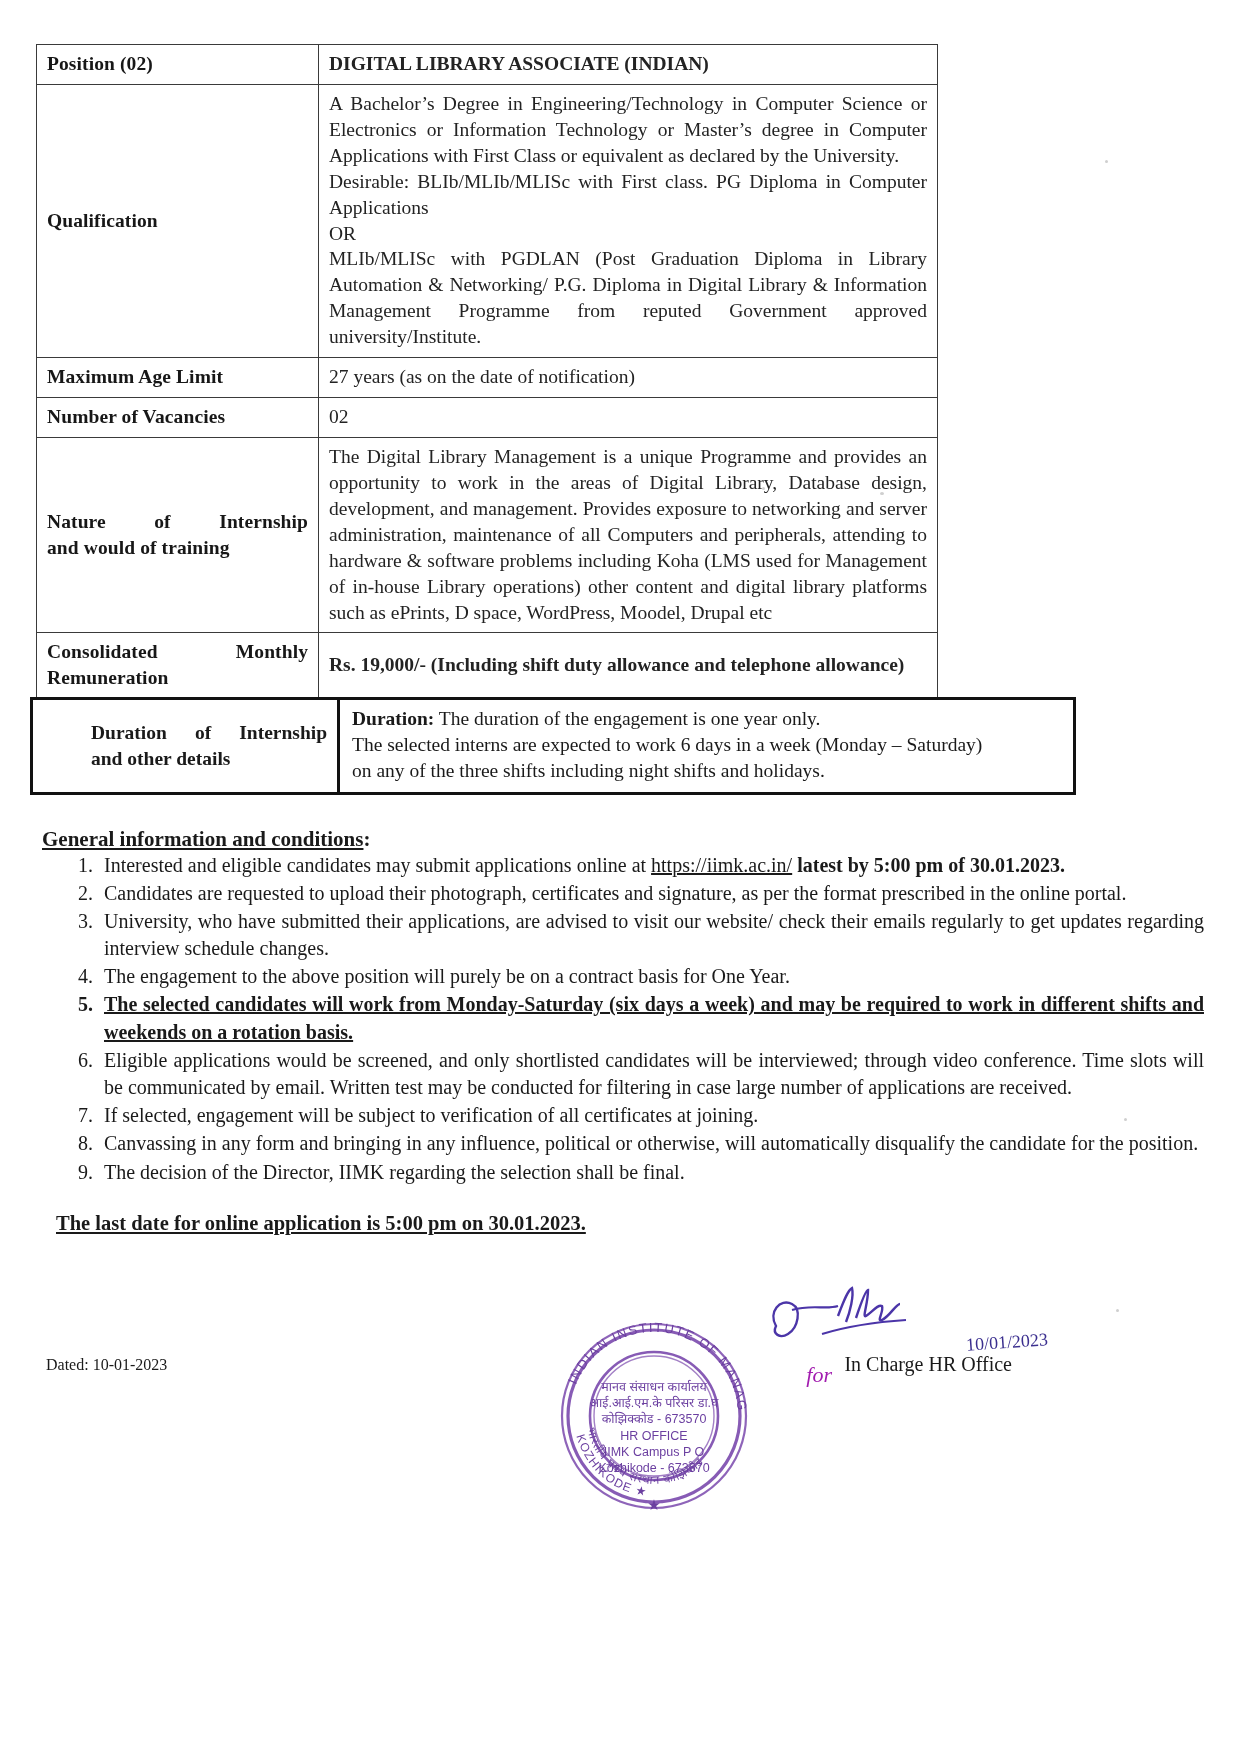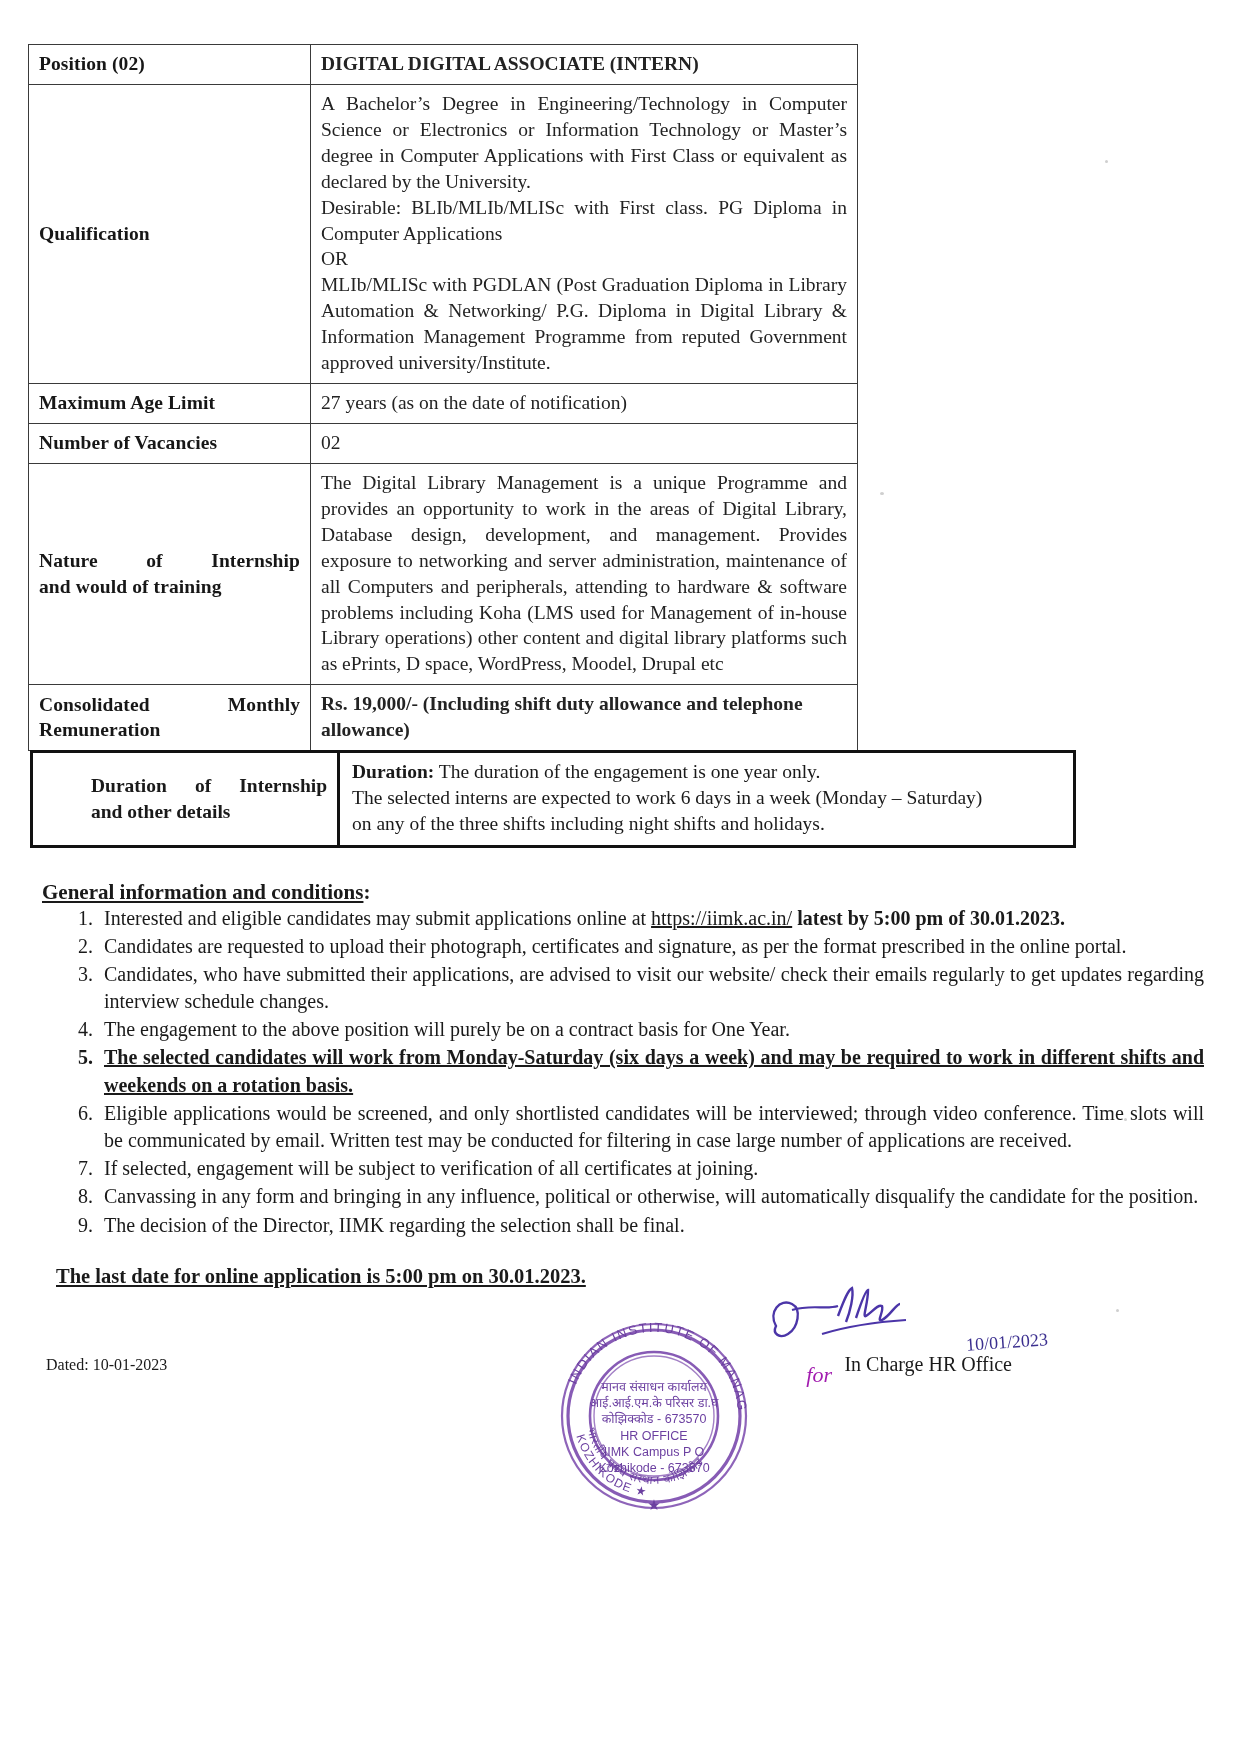--- a/index.html
+++ b/index.html
@@ -16,22 +16,22 @@
     width: 1244px;
     height: 1757px;
     background: #ffffff;
     box-sizing: border-box;
     padding: 44px 40px 0 28px;
     overflow: hidden;
   }
 
   
   table.info-table {
-    width: 830px;
-    margin-left: 0;
+    width: 902px;
+    margin-left: 8px;
     border-collapse: collapse;
     table-layout: fixed;
   }
   table.info-table td {
     border: 1px solid #3a3a3a;
     vertical-align: middle;
     padding: 6px 10px 7px 10px;
   }
   td.label-col {
     width: 261px;
@@ -218,21 +218,21 @@
 </style>
 </head>
 <body>
 
 <div class="page">
 
   <table class="info-table">
     <tbody>
       <tr>
         <td class="label-col">Position (02)</td>
-        <td class="value-col bold">DIGITAL DIGITAL ASSOCIATE (INTERN)</td>
+        <td class="value-col bold">DIGITAL LIBRARY ASSOCIATE (INDIAN)</td>
       </tr>
 
       <tr>
         <td class="label-col">Qualification</td>
         <td class="value-col">
           <div class="just-all">A Bachelor’s Degree in Engineering/Technology in Computer Science or Electronics or Information Technology or Master’s degree in Computer Applications with First Class or equivalent as declared by the University.</div>
           <div class="just-all">Desirable: BLIb/MLIb/MLISc with First class. PG Diploma in Computer Applications</div>
           <div>OR</div>
           <div class="just">MLIb/MLISc with PGDLAN (Post Graduation Diploma in Library Automation &amp; Networking/ P.G. Diploma in Digital Library &amp; Information Management Programme from reputed Government approved university/Institute.</div>
         </td>
@@ -279,21 +279,21 @@
       <div>on any of the three shifts including night shifts and holidays.</div>
     </div>
   </div>
 
   <div class="general-block">
     <div class="gen-heading"><span class="u">General information and conditions</span><span>:</span></div>
 
     <ol class="gen-list">
       <li><span>Interested and eligible candidates may submit applications online at </span><a class="link" href="#">https://iimk.ac.in/</a><span class="bold"> latest by 5:00 pm of 30.01.2023.</span></li>
       <li>Candidates are requested to upload their photograph, certificates and signature, as per the format prescribed in the online portal.</li>
-      <li>Candidates, who have submitted their applications, are advised to visit our website/ check their emails regularly to get updates regarding interview schedule changes.</li>
+      <li>University, who have submitted their applications, are advised to visit our website/ check their emails regularly to get updates regarding interview schedule changes.</li>
       <li>The engagement to the above position will purely be on a contract basis for One Year.</li>
       <li class="full-bold-underline">The selected candidates will work from Monday-Saturday (six days a week) and may be required to work in different shifts and weekends on a rotation basis.</li>
       <li>Eligible applications would be screened, and only shortlisted candidates will be interviewed; through video conference. Time slots will be communicated by email. Written test may be conducted for filtering in case large number of applications are received.</li>
       <li>If selected, engagement will be subject to verification of all certificates at joining.</li>
       <li>Canvassing in any form and bringing in any influence, political or otherwise, will automatically disqualify the candidate for the position.</li>
       <li>The decision of the Director, IIMK regarding the selection shall be final.</li>
     </ol>
 
     <div class="last-date">The last date for online application is 5:00 pm on 30.01.2023.</div>
   </div>

